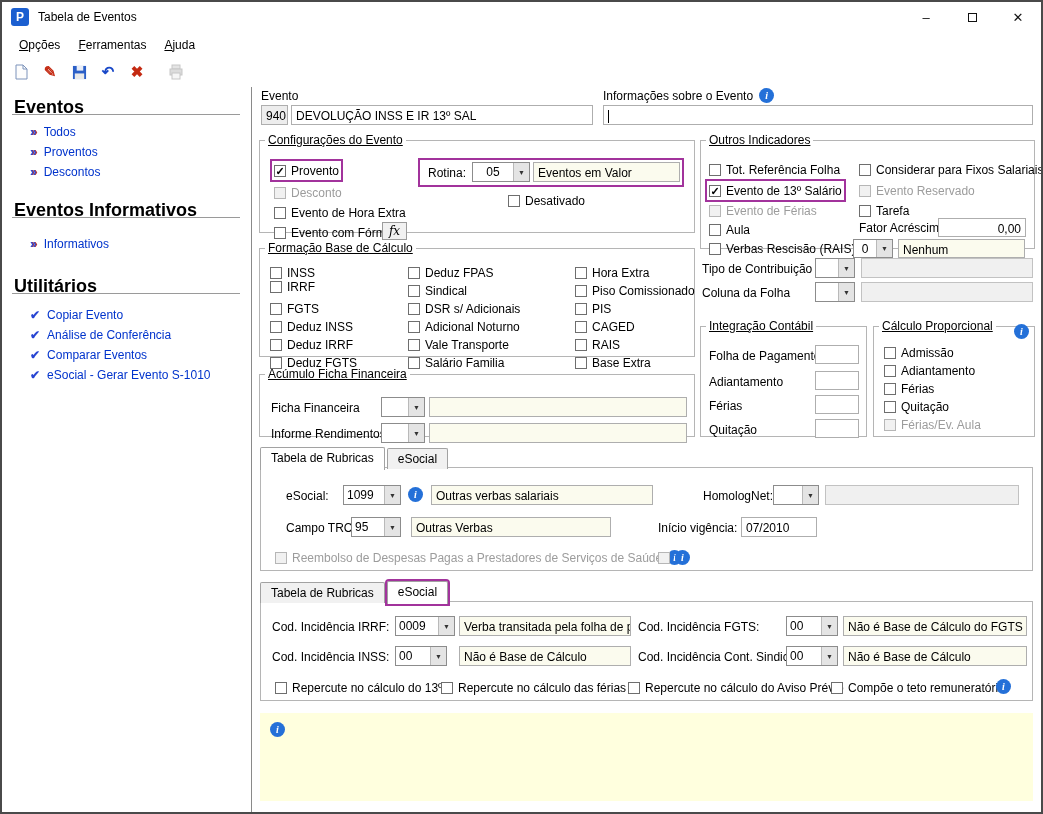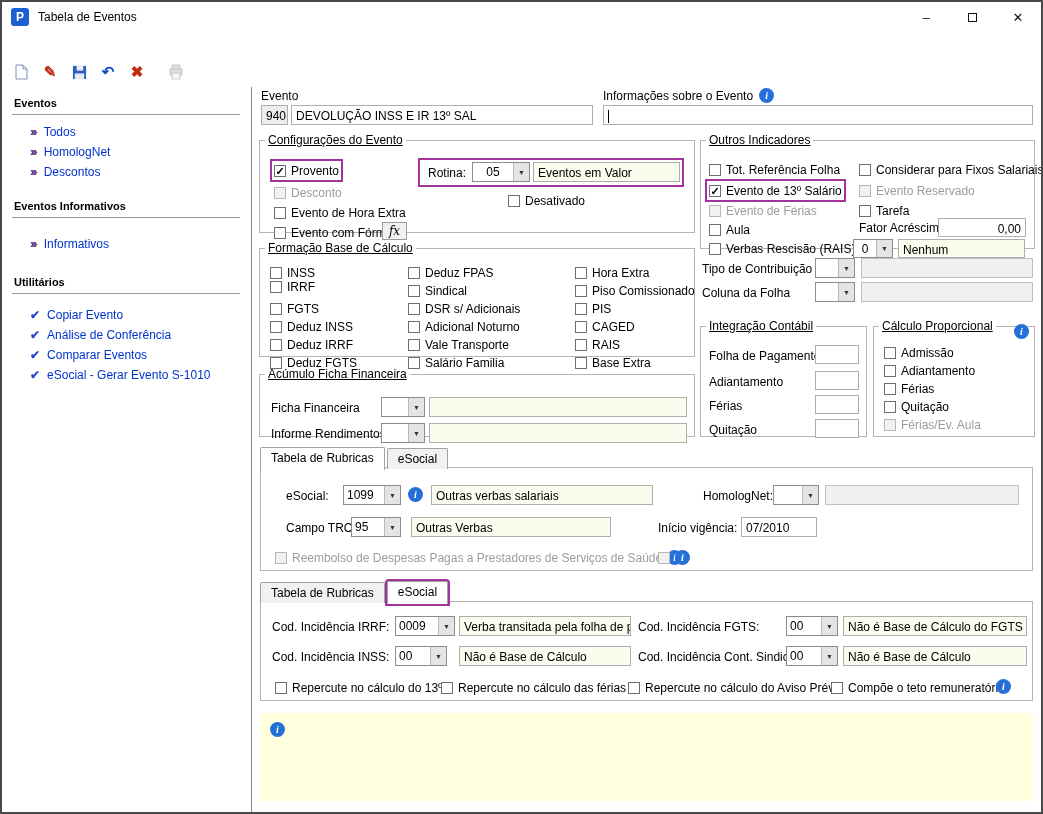--- a/index.html
+++ b/index.html
@@ -20,21 +20,21 @@
   .menuitem {display:inline-block; padding:3px 9px; cursor:default;}
   .menuitem::first-letter {text-decoration:underline;}
   .toolbar {position:absolute; left:0; top:56px; right:0; height:28px; display:flex; align-items:center; padding-left:8px; gap:7px;}
   .tbtn {width:22px; height:22px; display:flex; align-items:center; justify-content:center; font-size:15px;}
   .tbtn.dis {opacity:.55; margin-left:10px;}
   .glyph-red {color:#c42a12; font-weight:bold;}
   .glyph-blue {color:#1a49c8; font-weight:bold;}
 
   
   .sidebar {position:absolute; left:0; top:85px; width:250px; bottom:0; border-right:1px solid #8a8a8a; background:#fff;}
-  .side-h {position:absolute; left:12px; font-weight:bold; font-size:11px; white-space:nowrap;}
+  .side-h {position:absolute; left:12px; font-weight:bold; font-size:18px; white-space:nowrap;}
   .side-rule {position:absolute; left:10px; width:228px; border-top:1px solid #9a9a9a; height:0;}
   .navlink {position:absolute; left:28px; display:flex; align-items:center; gap:7px; color:#0033cc; white-space:nowrap; cursor:pointer;}
   .navicon {font-weight:bold; font-size:12px; color:#2946d2;}
   .navicon.red {color:#2946d2; text-shadow:1px 0 0 #c0392b;}
 
   
   .main {position:absolute; left:251px; top:85px; width:788px; height:727px; background:#fff;}
   .lbl {position:absolute; font-size:12px; white-space:nowrap;}
   fieldset {position:absolute; border:1px solid #b5b5b5;text-decoration:underline;}
   legend {font-size:12px; margin-left:5px; padding:0 3px; white-space:nowrap;}
@@ -82,20 +82,25 @@
     <div class="title">Tabela de Eventos</div>
     <div class="winbtns">
       <div class="winbtn">–</div>
       <div class="winbtn">
           <span class="maxbox"></span>
         </div>
       <div class="winbtn">✕</div>
     </div>
   </div>
 
+  <div class="menubar">
+    <span class="menuitem">Opções</span>
+    <span class="menuitem">Ferramentas</span>
+    <span class="menuitem">Ajuda</span>
+  </div>
 
   <div class="toolbar">
     <span class="tbtn">
       <svg width="16" height="16" viewBox="0 0 16 16">
           <path d="M3 1h7l4 4v10H3z" fill="#fdfdfd" stroke="#7c93bb"></path>
           <path d="M10 1v4h4" fill="none" stroke="#7c93bb"></path>
         </svg>
     </span>
     <span class="tbtn glyph-red">✎</span>
     <span class="tbtn">
@@ -118,21 +123,21 @@
 
   <div class="sidebar">
     <div class="side-h" style="top:10px">Eventos</div>
     <div class="side-rule" style="top:27px"></div>
     <div class="navlink" style="top:38px">
       <span class="navicon red">»</span>
       <span>Todos</span>
     </div>
     <div class="navlink" style="top:58px">
       <span class="navicon red">»</span>
-      <span>HomologNet</span>
+      <span>Proventos</span>
     </div>
     <div class="navlink" style="top:78px">
       <span class="navicon red">»</span>
       <span>Descontos</span>
     </div>
 
     <div class="side-h" style="top:113px">Eventos Informativos</div>
     <div class="side-rule" style="top:130px"></div>
     <div class="navlink" style="top:150px">
       <span class="navicon red">»</span>

